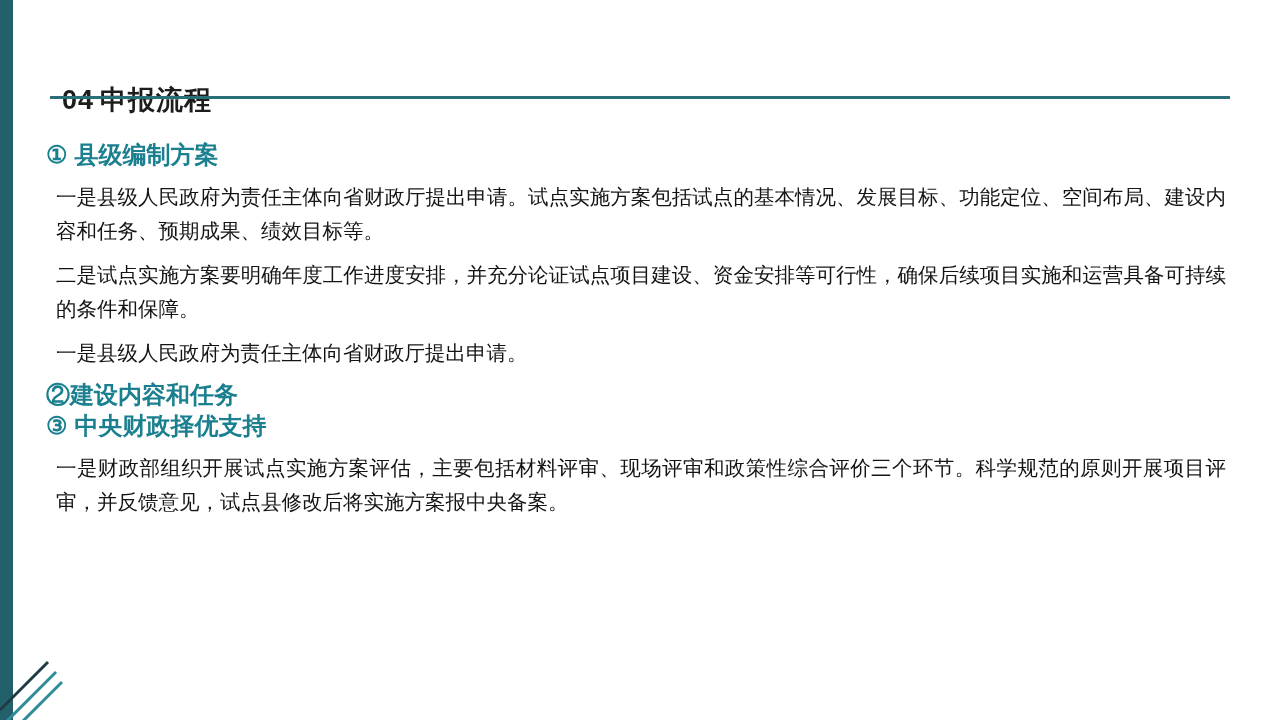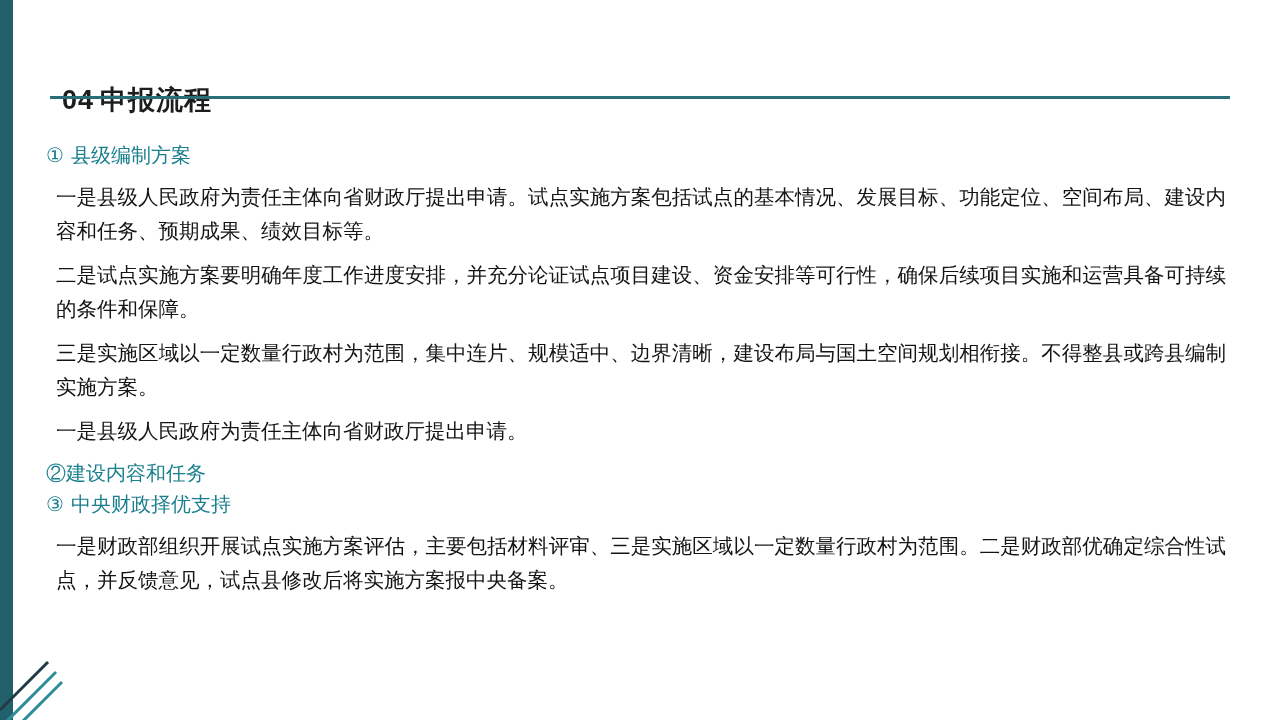--- a/index.html
+++ b/index.html
@@ -54,22 +54,22 @@
   }
   
   .content {
     position: absolute;
     left: 46px;
     top: 140px;
     width: 1190px;
   }
   .section-head {
     color: #1a7f8e;
-    font-weight: normal;
-    font-size: 20px;
+    font-weight: bold;
+    font-size: 24px;
     line-height: 30px;
     margin: 0 0 1px 0;
     white-space: nowrap;
   }
   .section-head .marker {
     margin-right: 7px;
   }
   .section-head.tight .marker {
     margin-right: 0px;
   }
@@ -112,31 +112,30 @@
 
   <div class="title-rule"></div>
 
   <div class="content">
 
     <div class="section-head">
       <span class="marker">①</span><span>县级编制方案</span>
     </div>
     <p class="body">一是县级人民政府为责任主体向省财政厅提出申请。试点实施方案包括试点的基本情况、发展目标、功能定位、空间布局、建设内容和任务、预期成果、绩效目标等。</p>
     <p class="body">二是试点实施方案要明确年度工作进度安排，并充分论证试点项目建设、资金安排等可行性，确保后续项目实施和运营具备可持续的条件和保障。</p>
-    <p class="body">三是实施区域以一定数量行政村为范围，集中连片、规模适中、边界清晰，建设布局与国土空间规划相衔接。不得整县或跨县编制实施方案。</p>
     <p class="body">一是县级人民政府为责任主体向省财政厅提出申请。</p>
 
     <div class="section-head tight">
       <span class="marker">②</span><span>建设内容和任务</span>
     </div>
 
     <div class="section-head">
       <span class="marker">③</span><span>中央财政择优支持</span>
     </div>
-    <p class="body">一是财政部组织开展试点实施方案评估，主要包括材料评审、三是实施区域以一定数量行政村为范围。二是财政部优确定综合性试点，并反馈意见，试点县修改后将实施方案报中央备案。</p>
+    <p class="body">一是财政部组织开展试点实施方案评估，主要包括材料评审、现场评审和政策性综合评价三个环节。科学规范的原则开展项目评审，并反馈意见，试点县修改后将实施方案报中央备案。</p>
 
   </div>
 
   <div class="deco">
     <svg width="90" height="110" viewBox="0 0 90 110" xmlns="http://www.w3.org/2000/svg">
       <line x1="0" y1="100" x2="48" y2="52"></line>
       <line class="teal" x1="0" y1="118" x2="56" y2="62"></line>
       <line class="teal" x1="12" y1="122" x2="62" y2="72"></line>
     </svg>
   </div>

